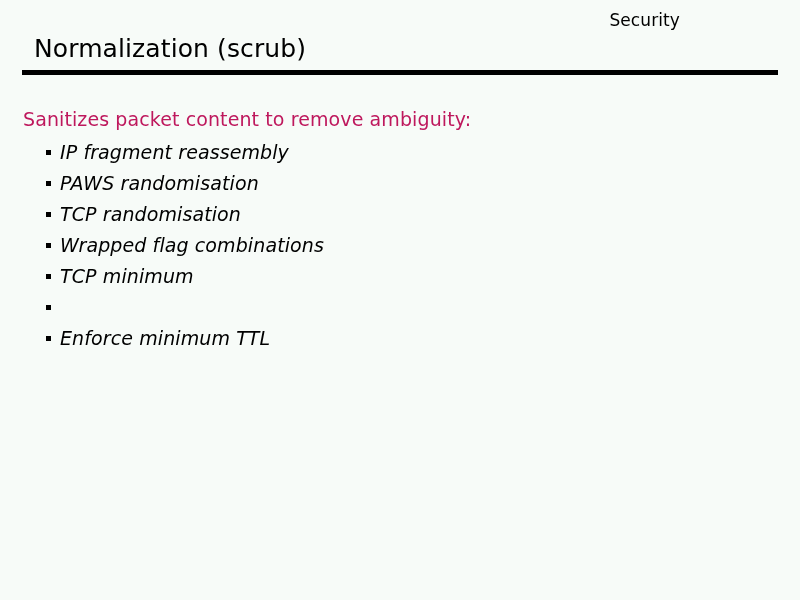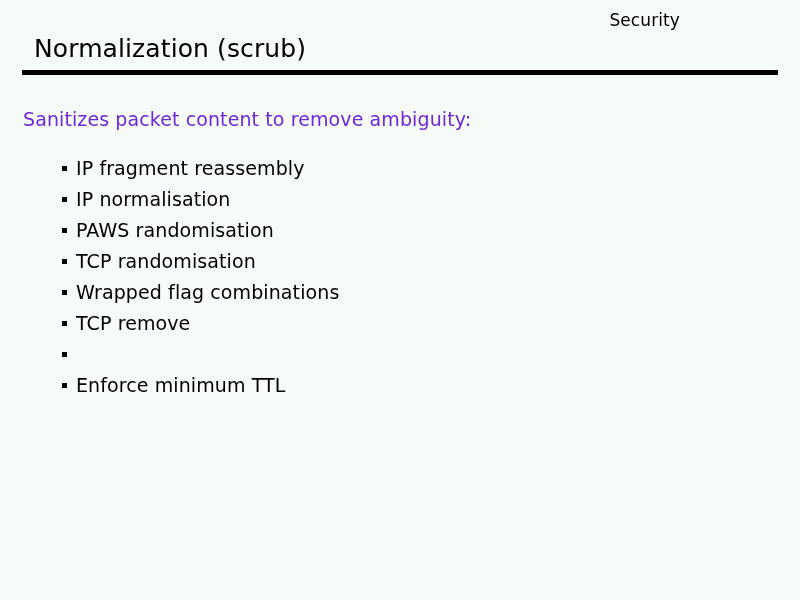--- a/index.html
+++ b/index.html
@@ -62,29 +62,30 @@
     width: 800px;
   }
   #intro-line {
     position: absolute;
     left: 23px;
     top: 0px;
     font-size: 19px;
     line-height: 26px;
     white-space: nowrap;
     letter-spacing: 0.1px;
-    color: #6d28d9;
+    color: #be185d;
   }
   #bullet-list {
     position: absolute;
     left: 46px;
     top: 33px;
     list-style: none;
-    margin: 16px;
+    margin: 0;
     padding: 0;
+    font-style: italic;
   }
   .bullet-item {
     position: relative;
     height: 31px;
     padding-left: 14px;
     font-size: 19px;
     line-height: 26px;
     letter-spacing: 0.1px;
     white-space: nowrap;
     color: #000;
@@ -116,37 +117,33 @@
 
     <div id="intro-line">Sanitizes packet content to remove ambiguity:</div>
 
     <ul id="bullet-list">
       <li class="bullet-item">
         <span class="bullet-marker"></span>
         <span class="bullet-text">IP fragment reassembly</span>
       </li>
       <li class="bullet-item">
         <span class="bullet-marker"></span>
-        <span class="bullet-text">IP normalisation</span>
-      </li>
-      <li class="bullet-item">
-        <span class="bullet-marker"></span>
         <span class="bullet-text">PAWS randomisation</span>
       </li>
       <li class="bullet-item">
         <span class="bullet-marker"></span>
         <span class="bullet-text">TCP randomisation</span>
       </li>
       <li class="bullet-item">
         <span class="bullet-marker"></span>
         <span class="bullet-text">Wrapped flag combinations</span>
       </li>
       <li class="bullet-item">
         <span class="bullet-marker"></span>
-        <span class="bullet-text">TCP remove</span>
+        <span class="bullet-text">TCP minimum</span>
       </li>
       <li class="bullet-item">
         <span class="bullet-marker"></span>
       </li>
       <li class="bullet-item">
         <span class="bullet-marker"></span>
         <span class="bullet-text">Enforce minimum TTL</span>
       </li>
     </ul>
 

